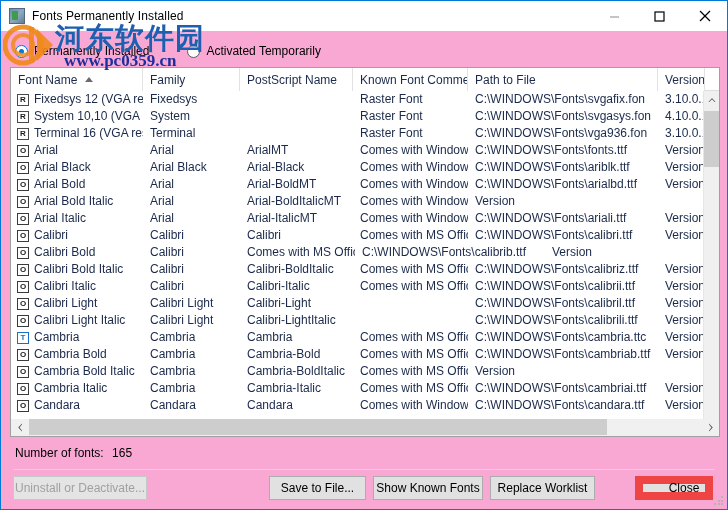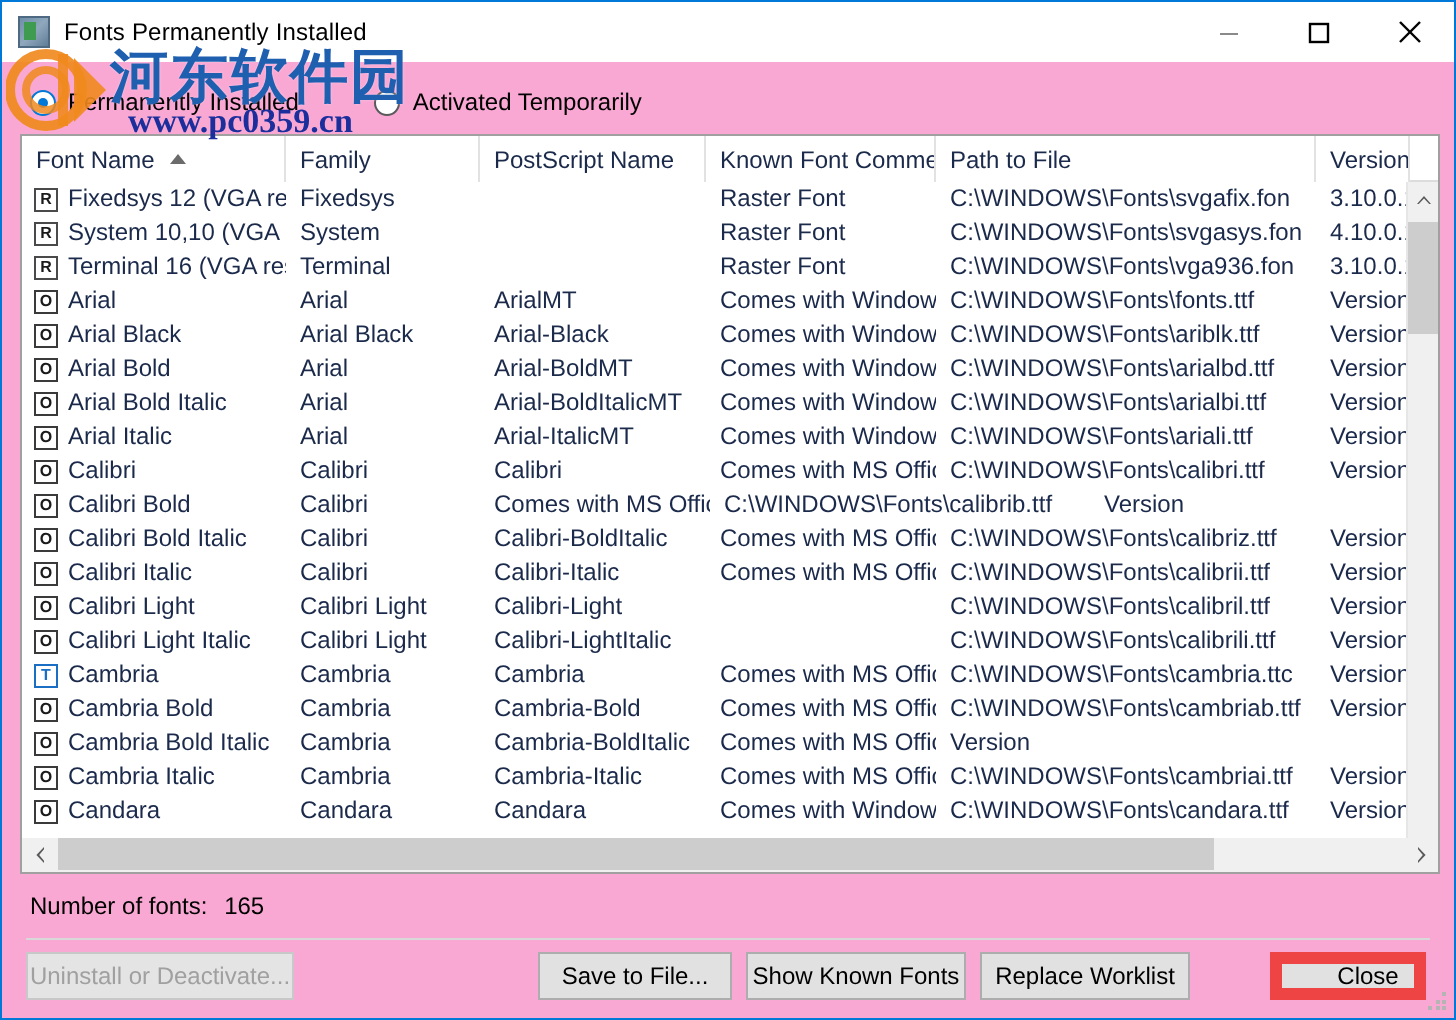--- a/index.html
+++ b/index.html
@@ -187,21 +187,21 @@
 
   
   .btn {
     position: absolute; height: 24px;
     background: #e1e1e1; border: 1px solid #adadad;
     font-size: 12px; color: #000;
     display: flex; align-items: center; justify-content: center;
     white-space: nowrap;
   }
   .btn.disabled { color: #a0a0a0; border-color: #c8c8c8; background: #e4e4e4; }
-  .btn.focus { border: 6px solid #ef4444; padding-left: 20px; }
+  .btn.focus { border: 8px solid #ef4444; padding-left: 20px; }
   #btn-uninstall { left: 12px; top: 475px; width: 134px; }
   #btn-save      { left: 268px; top: 475px; width: 97px; }
   #btn-known     { left: 372px; top: 475px; width: 110px; }
   #btn-replace   { left: 489px; top: 475px; width: 105px; }
   #btn-close     { left: 634px; top: 475px; width: 78px; }
 
   #resize-grip {
     position: absolute; right: 3px; bottom: 3px; width: 10px; height: 10px;
   }
   #resize-grip i {
@@ -350,21 +350,20 @@
           <div class="cell" style="width: 47px;">Version</div>
         </div>
         <div class="row">
           <div class="cell name" style="width: 132px;">
             <span class="ficon ot">O</span>
             <span>Arial Bold Italic</span>
           </div>
           <div class="cell" style="width: 97px;">Arial</div>
           <div class="cell" style="width: 113px;">Arial-BoldItalicMT</div>
           <div class="cell" style="width: 115px;">Comes with Windows</div>
-          <div class="cell" style="width: 190px;">C:\WINDOWS\Fonts\arialbi.ttf</div>
           <div class="cell" style="width: 47px;">Version</div>
         </div>
         <div class="row">
           <div class="cell name" style="width: 132px;">
             <span class="ficon ot">O</span>
             <span>Arial Italic</span>
           </div>
           <div class="cell" style="width: 97px;">Arial</div>
           <div class="cell" style="width: 113px;">Arial-ItalicMT</div>
           <div class="cell" style="width: 115px;">Comes with Windows</div>

